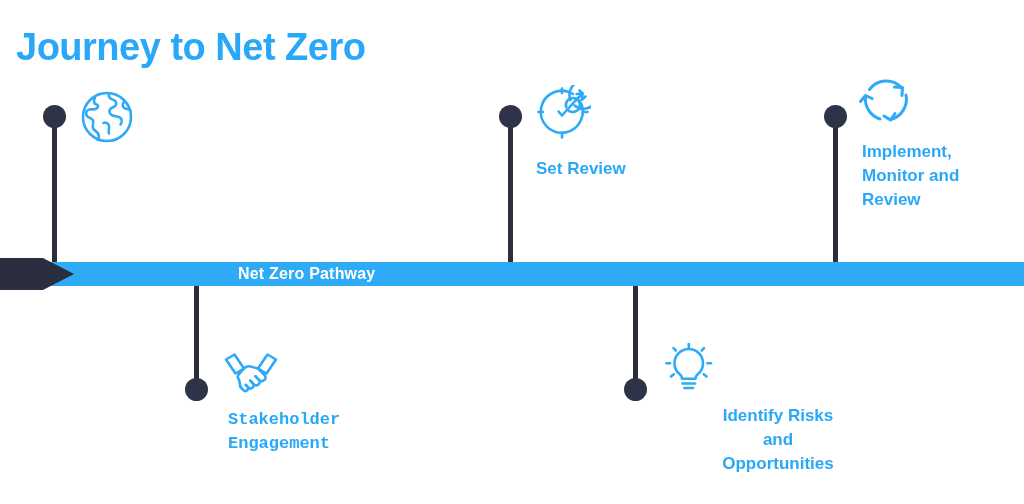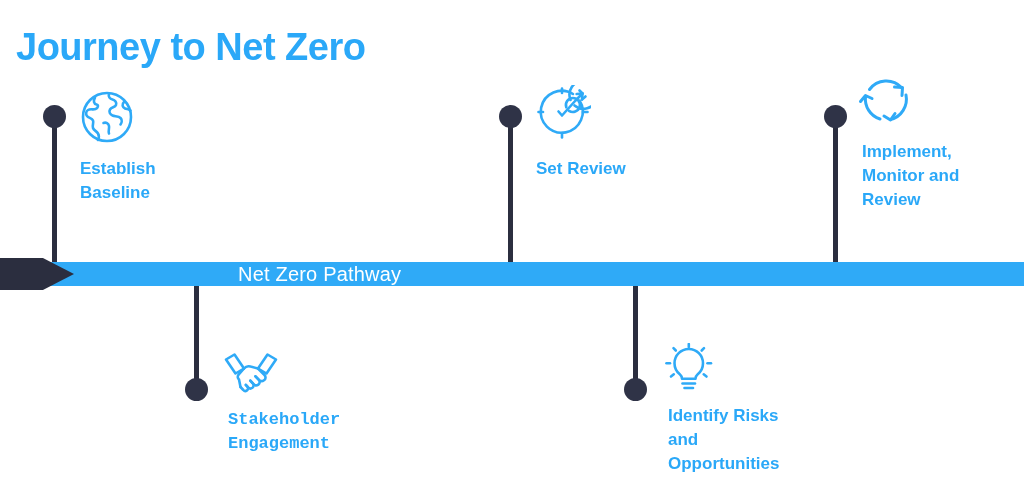--- a/index.html
+++ b/index.html
@@ -48,22 +48,22 @@
     width: 74px;
     height: 32px;
     background: #2B2E3F;
     -webkit-clip-path: polygon(0 0, 58% 0, 100% 50%, 58% 100%, 0 100%);
     clip-path: polygon(0 0, 58% 0, 100% 50%, 58% 100%, 0 100%);
   }
   .pathway-label {
     position: absolute;
     left: 238px;
     top: 252px;
-    font-size: 20px;
-    font-weight: normal;
+    font-size: 16px;
+    font-weight: bold;
     color: #ffffff;
     line-height: 20px;
     white-space: nowrap;
     letter-spacing: 0.2px;
   }
 
   
   .pin-stem {
     position: absolute;
     width: 5px;
@@ -113,22 +113,20 @@
       <path d="M16 8.5 C14 12 15 15 17.5 15.5 C20 16 19 19 16.5 20 C14 21 11.5 19.5 9 21
                C7 22.2 6.5 25 8 27 C9.5 29 13 29 14 31.5 C15 34 13 36 14 39 C14.8 41.4 17.5 42 19 44.5
                C20.2 46.5 20 49 19 51"></path>
       <path d="M30 4.5 C29 8 31 10 33.5 10.5 C36 11 38 13.5 37 16 C36 18.5 32.5 18 31 20.5
                C29.6 22.9 31 25.5 33.5 26.5 C36 27.5 39.5 27 41.5 29 C43.2 30.7 43 33.5 41.5 35.5"></path>
       <path d="M45 13 C42.5 15.5 43.5 18.5 46 19.5 C48 20.3 50 20 51.5 21.5"></path>
       <path d="M24.5 34 C27 33 29.5 34.5 30 37 C30.5 39.5 29 42 30 44.5"></path>
     </svg>
   </div>
 
-  <div class="milestone-label" style="left:80px; top:145px; width:150px;">Establish
-Baseline</div>
 
   <div class="pin-stem" style="left:194px; top:272px; height:104px;"></div>
   <div class="pin-head" style="left:185px; top:366px;"></div>
 
   <div class="milestone-icon" style="left:219px; top:333px; width:64px; height:56px;">
     <svg viewBox="0 0 64 56" fill="none" stroke="#2FAAF7" stroke-width="2.6" stroke-linecap="round" stroke-linejoin="round">
       <path d="M7 14.5 L15.5 9.5 L25 23.5 L16.5 28.5 Z"></path>
       <path d="M57 14.5 L48.5 9.5 L39 23.5 L47.5 28.5 Z"></path>
       <path d="M25 23.5 C26.5 21.8 29 20.8 31.5 21.6 L39 23.5"></path>
       <path d="M39 23.5 L45.5 30 C47 31.6 46.8 34 45 35.3 C43.4 36.5 41.3 36.2 40 34.8 L36.5 31.3"></path>
@@ -177,21 +175,21 @@
       <path d="M26.8 1 L26.8 4"></path>
       <path d="M4.5 20.3 L8 20.3"></path>
       <path d="M45.5 20.3 L49 20.3"></path>
       <path d="M11.5 5.2 L13.8 7.5"></path>
       <path d="M42 5.2 L39.7 7.5"></path>
       <path d="M9 33.5 L11.8 31.3"></path>
       <path d="M44.5 33.5 L41.7 31.3"></path>
     </svg>
   </div>
 
-  <div class="milestone-label" style="left:668px; top:392px; width:220px;">Identify Risks
+  <div class="milestone-label" style="left:668px; top:392px; width:220px;text-align:center;">Identify Risks
 and
 Opportunities</div>
 
   <div class="pin-stem" style="left:833px; top:105px; height:148px;"></div>
   <div class="pin-head" style="left:824px; top:93px;"></div>
 
   <div class="milestone-icon" style="left:856px; top:59px; width:60px; height:60px;">
     <svg viewBox="0 0 60 60" fill="none" stroke="#2FAAF7" stroke-width="3" stroke-linecap="round" stroke-linejoin="round">
       <path d="M13.5 18.5 A21 21 0 0 1 45.5 16.5"></path>
       <path d="M38.5 16 L46.5 16.5 L46 24.5"></path>

